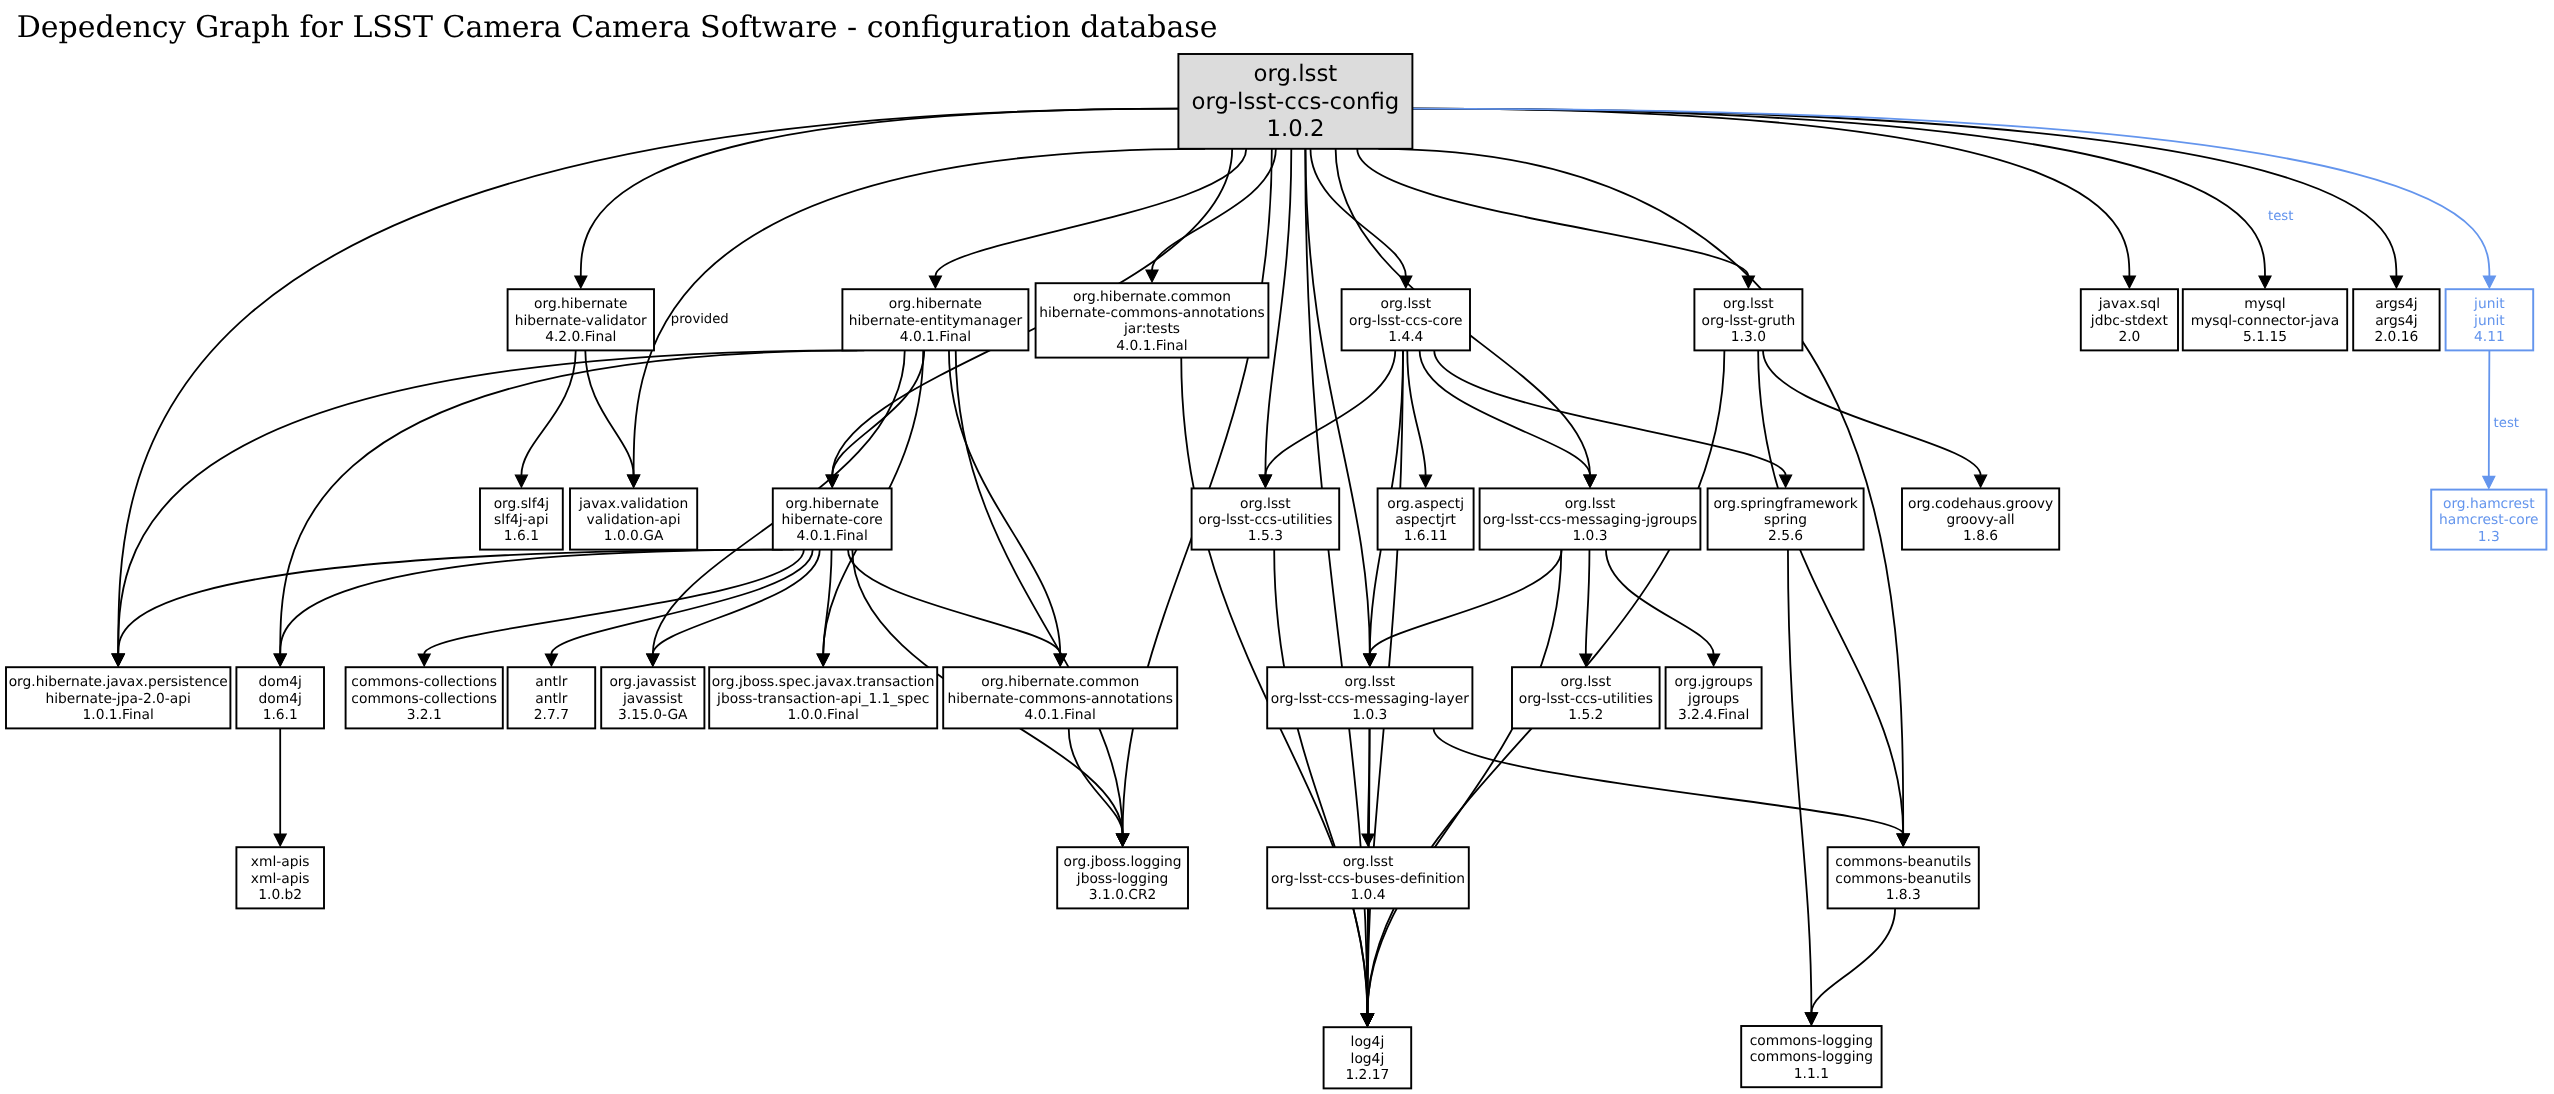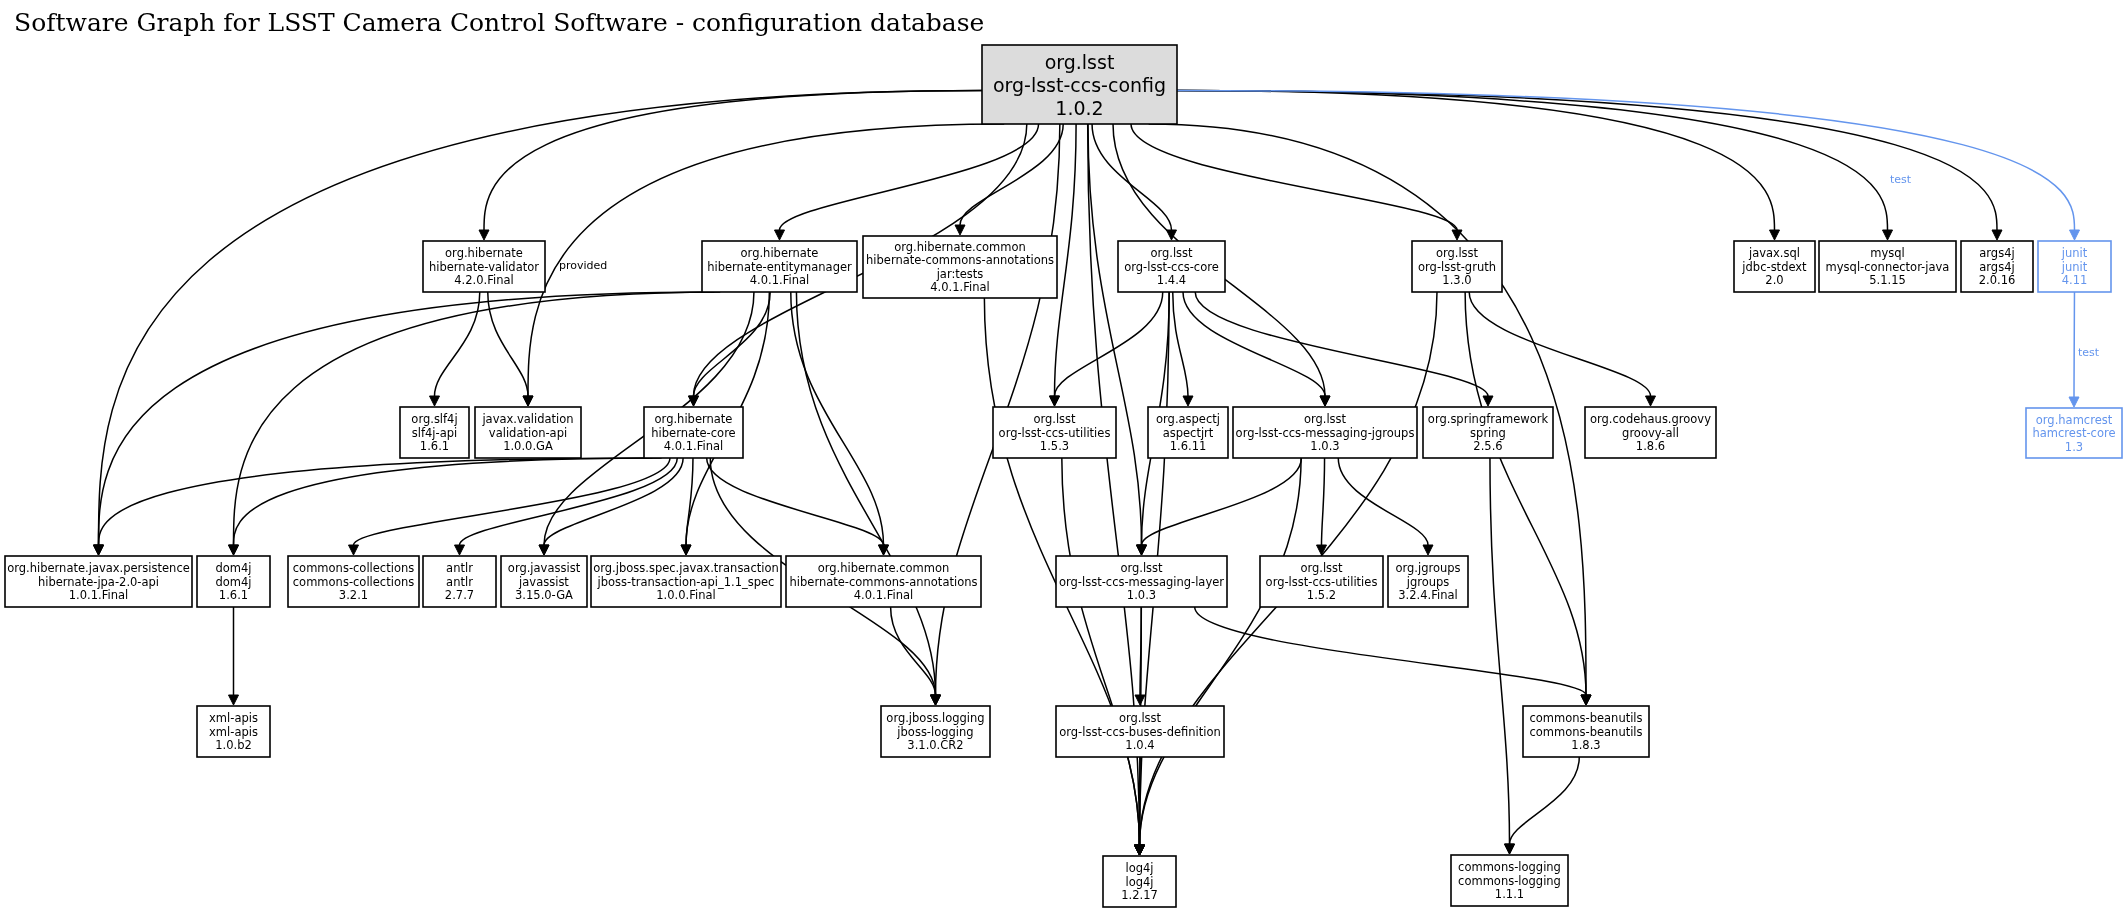--- a/index.html
+++ b/index.html
@@ -15,21 +15,21 @@
   .edge path{fill:none;stroke:#000;stroke-width:1.5;}
   .edge polygon{fill:#000;stroke:#000;}
   .edge.test path{stroke:#6495ed;}
   .edge.test polygon{fill:#6495ed;stroke:#6495ed;}
   .elabel{font-family:"DejaVu Sans",sans-serif;font-size:11px;fill:#000;}
   .elabel.test{fill:#6495ed;}
 </style>
 </head>
 <body>
 
-<div id="title">Software Graph for LSST Camera Control Software - configuration database</div>
+<div id="title">Depedency Graph for LSST Camera Camera Software - configuration database</div>
 <svg id="graph" width="2128" height="912" xmlns="http://www.w3.org/2000/svg">
   <g id="edges">
       <g class="edge">
         <path d="M982,90.5 C484,90.5 484,188.325 484,230"></path>
         <polygon points="479,230 489,230 484,240"></polygon>
       </g>
       <g class="edge">
         <path d="M1004.22025,124 C528,124 528,307.95 528,396"></path>
         <polygon points="523,396 533,396 528,406"></polygon>
         <text class="elabel" x="559" y="269">provided</text>

